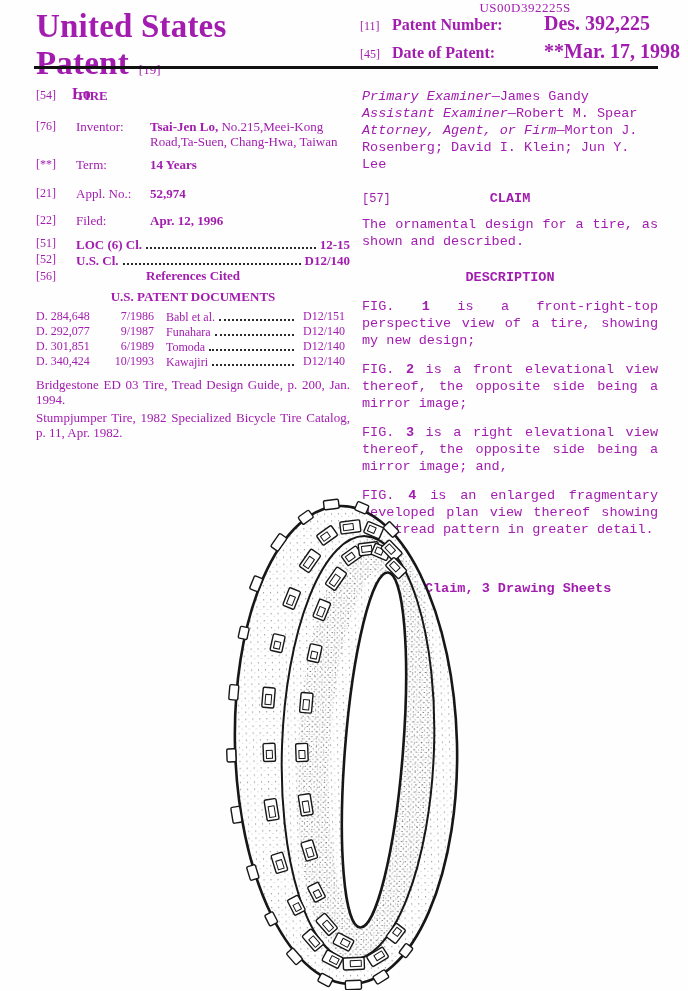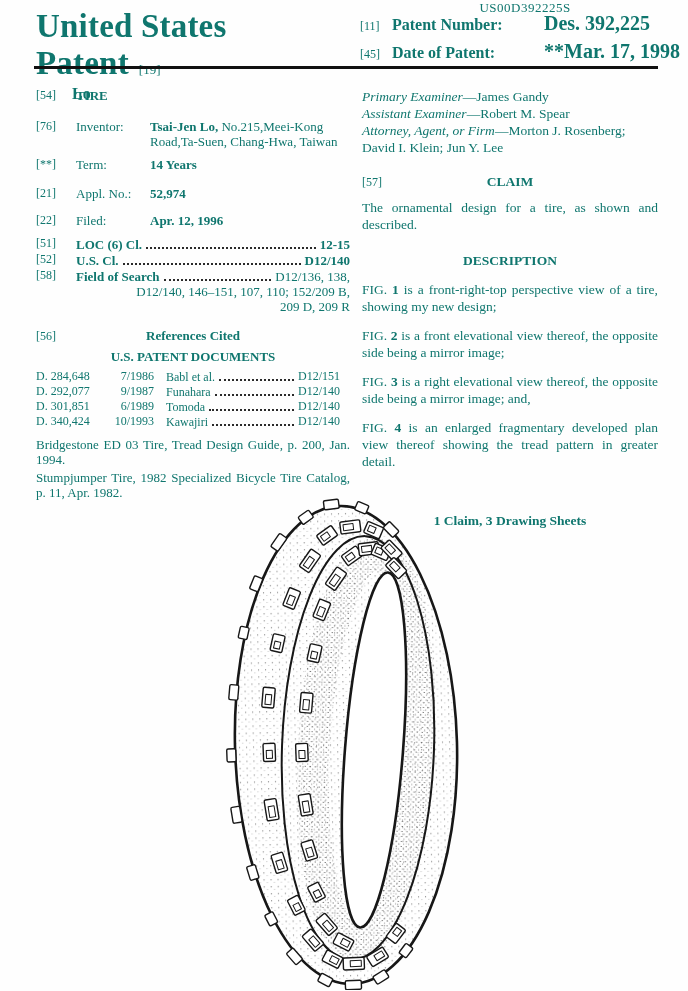--- a/index.html
+++ b/index.html
@@ -1,52 +1,52 @@
 <!DOCTYPE html>
 <html><head>
 <meta charset="utf-8">
 <style>
   html,body{margin:0;padding:0;background:#e8e8e8;}
   .page{
     position:relative;width:688px;height:991px;margin:0 auto;background:#fefefe;
-    font-family:"Liberation Serif","DejaVu Serif",serif;color:#0f766e;overflow:hidden;
+    font-family:"Liberation Serif","DejaVu Serif",serif;color:#a21caf;overflow:hidden;
   }
   
   .doc-code{position:absolute;top:0;left:360px;width:330px;text-align:center;
     font-size:13px;letter-spacing:.5px;}
   .hdr-left{position:absolute;top:8px;left:36px;width:320px;}
   .hdr-title{font-size:33px;font-weight:bold;letter-spacing:.2px;display:inline;}
   .hdr-kind{font-size:13px;margin-left:10px;}
   .hdr-surname{font-size:16px;font-weight:bold;margin-top:3px;margin-left:36px;}
   .hdr-right{position:absolute;top:12px;left:360px;width:312px;}
   .hdr-row{display:grid;grid-template-columns:32px 152px 1fr;align-items:baseline;margin-bottom:5px;}
   .hdr-tag{font-size:12px;}
   .hdr-label{font-size:16px;font-weight:bold;}
   .hdr-value{font-size:20px;font-weight:bold;white-space:nowrap;}
   .rule{position:absolute;top:66px;left:34px;width:624px;height:0;border-top:3px solid #111;}
   
   .col-left{position:absolute;top:88px;left:36px;width:314px;font-size:13px;line-height:15px;}
-  .col-right{position:absolute;top:88px;left:362px;width:296px;font-size:13.5px;line-height:17px;}
+  .col-right{position:absolute;top:88px;left:362px;width:296px;font-size:13.5px;line-height:17px;font-family:Liberation Mono, monospace;}
   .bib{display:grid;grid-template-columns:40px 74px 1fr;}
   .bib2{display:grid;grid-template-columns:40px 1fr;}
   .tag{font-size:12px;}
   .b{font-weight:bold;}
   .i{font-style:italic;}
   .mb6{margin-bottom:6px;}.mb8{margin-bottom:8px;}.mb12{margin-bottom:12px;}
   .mb14{margin-bottom:14px;}.mb16{margin-bottom:16px;}
   .leaderline{display:flex;align-items:baseline;}
   .dots{flex:1;margin:0 4px;border-bottom:2px dotted #2a2a2a;height:11px;min-width:12px;}
   .ralign{text-align:right;}
   .center-head{position:relative;text-align:center;font-weight:bold;}
   .center-head .tag{position:absolute;left:0;top:1px;font-weight:normal;}
   .ref-row{display:grid;grid-template-columns:76px 50px 1fr 52px;font-size:12px;line-height:13px;margin-bottom:1px;}
   .ref-date{text-align:right;padding-right:8px;}
   .ref-name{display:flex;align-items:baseline;padding-left:4px;}
   .ref-name .dots{height:9px;}
-  .ref-class{text-align:left;}
+  .ref-class{text-align:center;}
   .pub{text-align:justify;margin-bottom:3px;}
   .para{text-align:justify;margin-top:12px;}
   .claim-text{text-align:justify;margin-top:9px;}
   .sheets{font-weight:bold;text-align:center;margin-top:42px;}
   .exam-block{line-height:17px;}
   
   .figure-wrap{position:absolute;left:210px;top:498px;width:280px;height:492px;}
   .figure-wrap svg{width:100%;height:100%;display:block;}
 </style>
 </head>
@@ -118,32 +118,20 @@
 
     <div class="bib2">
       <span class="tag">[52]</span>
       <span class="leaderline">
         <span class="b">U.S. Cl.</span>
         <span class="dots"></span>
         <span class="b">D12/140</span>
       </span>
     </div>
 
-    <div class="bib2 mb14">
-      <span class="tag">[58]</span>
-      <span>
-        <span class="leaderline">
-          <span class="b">Field of Search</span>
-          <span class="dots"></span>
-          <span>D12/136, 138,</span>
-        </span>
-        <span class="ralign" style="display:block;">D12/140, 146–151, 107, 110; 152/209 B,</span>
-        <span class="ralign" style="display:block;">209 D, 209 R</span>
-      </span>
-    </div>
 
     <div class="center-head mb6">
       <span class="tag">[56]</span>
       <span>References Cited</span>
     </div>
 
     <div class="center-head mb6">
       <span>U.S. PATENT DOCUMENTS</span>
     </div>
 

